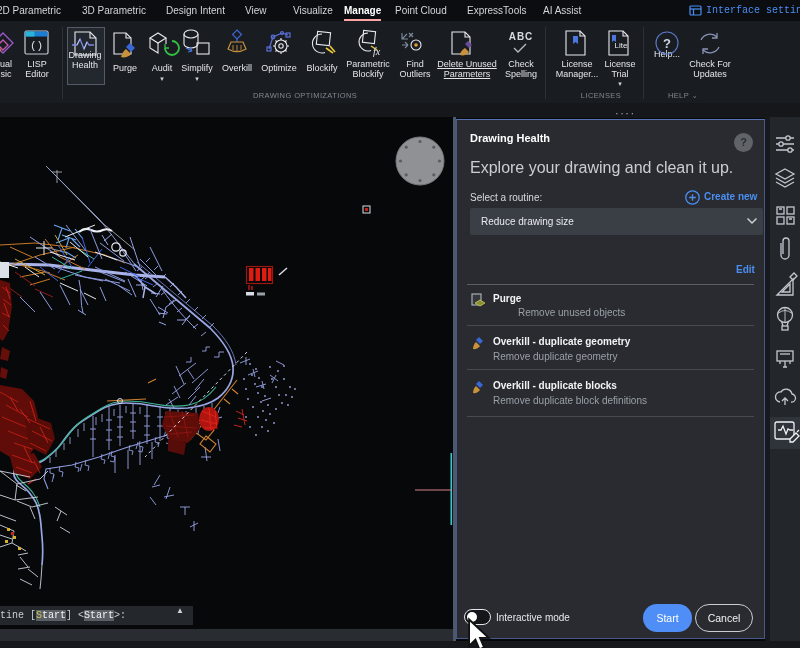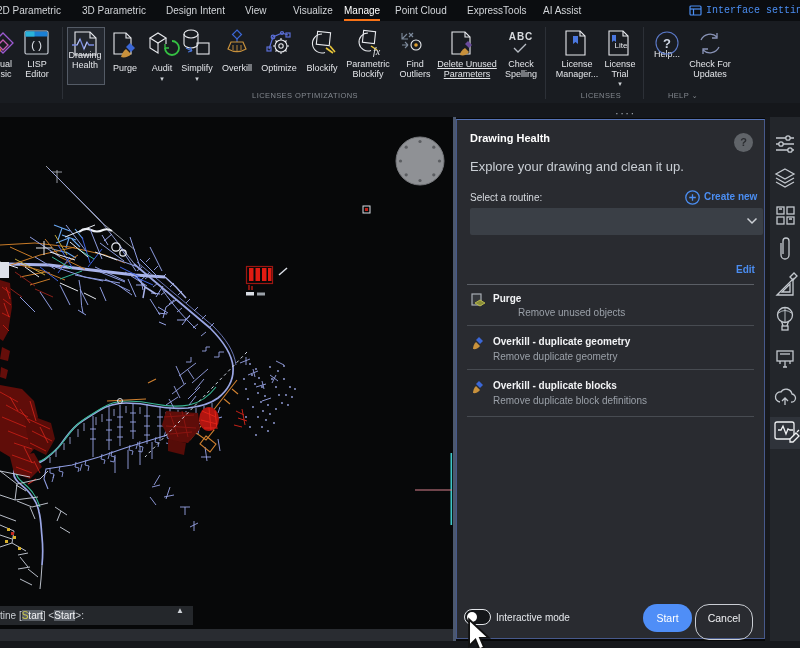--- a/index.html
+++ b/index.html
@@ -2,21 +2,21 @@
 <html><head>
 <meta charset="utf-8">
 <style>
   html,body{margin:0;padding:0;}
   body{width:800px;height:648px;overflow:hidden;background:#070809;
        font-family:"Liberation Sans",sans-serif;-webkit-font-smoothing:antialiased;}
   .abs{position:absolute;}
   
   #menubar{position:absolute;left:0;top:0;width:800px;height:21px;background:#0b0d10;}
   #menubar .mi{position:absolute;top:0;height:21px;line-height:21px;font-size:10px;color:#d2d5d9;white-space:nowrap;}
-  #menubar .active{color:#fff;font-weight:normal;border-bottom:2px solid #f97316;box-sizing:border-box;}
+  #menubar .active{color:#fff;font-weight:bold;border-bottom:2px solid #fca5a5;box-sizing:border-box;}
   
   #ribbon{position:absolute;left:0;top:21px;width:800px;height:82px;background:#191c21;}
   .rlabel{position:absolute;font-size:9px;color:#e3e5e9;text-align:center;line-height:10px;white-space:nowrap;transform:translateX(-50%);}
   .glabel{position:absolute;font-size:7.5px;color:#83888f;letter-spacing:.4px;transform:translateX(-50%);white-space:nowrap;}
   .vsep{position:absolute;width:1px;background:#2c3037;top:6px;height:72px;}
   .caret{position:absolute;font-size:7px;color:#cdd1d6;transform:translateX(-50%);}
   
   #substrip{position:absolute;left:0;top:103px;width:800px;height:15px;background:#15171b;}
   
   #canvas{position:absolute;left:0;top:117px;width:453px;height:512px;background:#070809;}
@@ -27,21 +27,21 @@
          border:1px solid #47598b;border-top-color:#5572b5;box-sizing:border-box;}
   #panel .t{position:absolute;white-space:nowrap;}
   .blue{color:#4b8ef2;}
   
   #rstrip{position:absolute;left:770px;top:117px;width:30px;height:531px;background:#23262b;}
   #rgap{position:absolute;left:765px;top:117px;width:5px;height:531px;background:#17191d;}
   
   #botbar{position:absolute;left:0;top:641px;width:800px;height:7px;background:#16181c;}
   
   #cmd{position:absolute;left:0;top:606px;width:193px;height:19px;background:#24272b;
-       font-family:Liberation Sans, sans-serif;font-size:10px;line-height:19px;color:#c9cdd2;white-space:pre;}
+       font-family:Liberation Mono, monospace;font-size:10px;line-height:19px;color:#c9cdd2;white-space:pre;}
   #cmd .hl{background:#5a5f66;color:#f2f3f5;}
   #cmd .y{background:#5a5f66;color:#cdc94e;}
 </style>
 </head>
 <body>
 
 <div id="menubar">
   <div class="mi" style="left:-3px;">2D Parametric</div>
   <div class="mi" style="left:82px;">3D Parametric</div>
   <div class="mi" style="left:166px;">Design Intent</div>
@@ -57,21 +57,21 @@
     <line x1="1" y1="5" x2="12" y2="5" stroke="#4b8ef2" stroke-width="1.2"></line>
     <line x1="4.5" y1="5" x2="4.5" y2="11" stroke="#4b8ef2" stroke-width="1.2"></line>
   </svg>
 </div>
 
 <div id="ribbon">
   <div class="vsep" style="left:62px;"></div>
   <div class="abs" style="left:67px;top:6px;width:36px;height:56px;border:1px solid #545b66;background:#23272e;"></div>
   <div class="vsep" style="left:545px;"></div>
   <div class="vsep" style="left:643px;"></div>
-  <div class="glabel" style="left:305px;top:70px;">LICENSES OPTIMIZATIONS</div>
+  <div class="glabel" style="left:305px;top:70px;">DRAWING OPTIMIZATIONS</div>
   <div class="glabel" style="left:594px;top:70px;padding-left:14px;">LICENSES</div>
   <div class="glabel" style="left:683px;top:70px;">HELP  ⌄</div>
 
   <div class="rlabel" style="left:6px;top:38px;">ual<br>sic</div>
   <div class="rlabel" style="left:37px;top:38px;">LISP<br>Editor</div>
   <div class="rlabel" style="left:85px;top:29px;">Drawing<br>Health</div>
   <div class="rlabel" style="left:125px;top:42px;">Purge</div>
   <div class="rlabel" style="left:162px;top:42px;">Audit</div>
   <div class="rlabel" style="left:197px;top:42px;">Simplify</div>
   <div class="rlabel" style="left:237px;top:42px;">Overkill</div>
@@ -467,28 +467,29 @@
   <rect x="11" y="415" width="3" height="3" fill="#c0281e"></rect>
   <path d="M451.3 336 V408" stroke="#3ec8c8" stroke-width="1.6"></path>
   <path d="M415 373 H452" stroke="#d8808e" stroke-width="1"></path>
 </svg>
 </div>
 <div id="canvasedge"></div>
 
 <div id="panel">
   <div class="t" style="left:13px;top:12px;font-size:11px;font-weight:bold;color:#fff;">Drawing Health</div>
   <div class="t" style="left:277px;top:13px;width:19px;height:19px;border-radius:50%;background:#606469;color:#2a2c30;font-size:11px;font-weight:bold;text-align:center;line-height:19px;">?</div>
-  <div class="t" style="left:13px;top:39px;font-size:13px;color:#c9ced4;">Explore your drawing and clean it up.</div>
+  <div class="t" style="left:13px;top:39px;font-size:16px;color:#c9ced4;">Explore your drawing and clean it up.</div>
   <div class="t" style="left:13px;top:72px;font-size:10px;color:#d6dadf;">Select a routine:</div>
   <svg class="t" style="left:228px;top:70px;" width="15" height="15" viewBox="0 0 15 15">
     <circle cx="7.5" cy="7.5" r="6.7" stroke="#4b8ef2" fill="none" stroke-width="1.3"></circle>
     <path d="M7.5 4.2 v6.6 M4.2 7.5 h6.6" stroke="#4b8ef2" stroke-width="1.3"></path>
   </svg>
   <div class="t" style="left:247px;top:71px;font-size:10px;font-weight:bold;color:#4b8ef2;">Create new</div>
   <div class="t" style="left:13px;top:88px;width:293px;height:27px;background:#3a3f46;border-radius:2px;">
+     <div class="t" style="left:11px;top:0;line-height:27px;font-size:10px;color:#e9ebee;">Reduce drawing size</div>
      <svg class="t" style="left:276px;top:9px;" width="12" height="8" viewBox="0 0 12 8">
         <path d="M1.5 1.5 L6 6 L10.5 1.5" stroke="#ccd0d5" stroke-width="1.5" fill="none"></path>
       </svg>
   </div>
   <div class="t" style="left:279px;top:144px;font-size:10px;font-weight:bold;color:#4b8ef2;">Edit</div>
   <div class="t" style="left:10px;top:164px;width:287px;height:1px;background:#5a5e65;"></div>
 
   <svg class="t" style="left:13px;top:172px;" width="18" height="18" viewBox="0 0 18 18">
     <rect x="2" y="2" width="9" height="11" fill="#34373c" stroke="#a8adb5" stroke-width="1.2"></rect>
     <path d="M7 8 l5 -3 5 3 -5 3 z" fill="#8a8d3a" stroke="#c8c84e" stroke-width="0.8" transform="translate(-2,3)"></path>
@@ -509,21 +510,21 @@
   </svg>
   <div class="t" style="left:36px;top:260px;font-size:10px;font-weight:bold;color:#f2f3f5;">Overkill - duplicate blocks</div>
   <div class="t" style="left:36px;top:275px;font-size:10px;color:#9aa0a8;">Remove duplicate block definitions</div>
   <div class="t" style="left:10px;top:296px;width:287px;height:1px;background:#474b51;"></div>
 
   <div class="t" style="left:7px;top:489px;width:25px;height:14px;border:1.5px solid #e3e6ea;border-radius:9px;background:#141619;">
     <div class="t" style="left:2px;top:2px;width:10px;height:10px;border-radius:50%;background:#fff;"></div>
   </div>
   <div class="t" style="left:39px;top:492px;font-size:10px;color:#e5e8ec;">Interactive mode</div>
   <div class="t" style="left:186px;top:484px;width:49px;height:28px;background:#4f8ef7;border-radius:14px;color:#fff;font-size:10.5px;text-align:center;line-height:28px;">Start</div>
-  <div class="t" style="left:238px;top:484px;width:58px;height:36px;border:1px solid #c9cdd3;box-sizing:border-box;border-radius:14px;color:#f2f3f5;font-size:10.5px;text-align:center;line-height:26px;">Cancel</div>
+  <div class="t" style="left:238px;top:484px;width:58px;height:28px;border:1px solid #c9cdd3;box-sizing:border-box;border-radius:14px;color:#f2f3f5;font-size:10.5px;text-align:center;line-height:26px;">Cancel</div>
 </div>
 
 <div class="abs" style="left:615px;top:107px;font-size:11px;letter-spacing:1.5px;color:#aab0b8;">····</div>
 
 <div id="rgap"></div>
 <div id="rstrip">
   <svg class="abs" style="left:0;top:0;" width="30" height="531" viewBox="0 0 30 531" fill="none" stroke="#c3c8ce" stroke-width="1.3">
 
     <g>
         <path d="M6 21 h18 M6 27 h18 M6 33 h18"></path>

